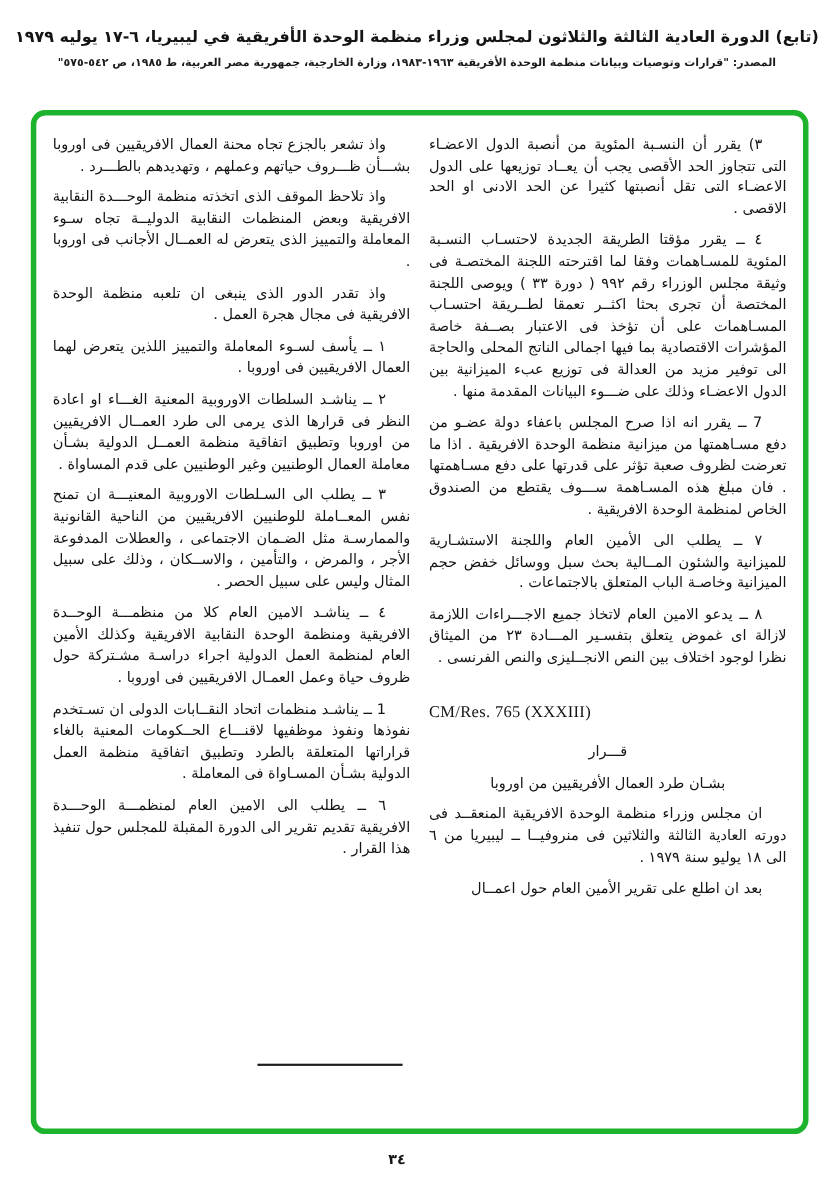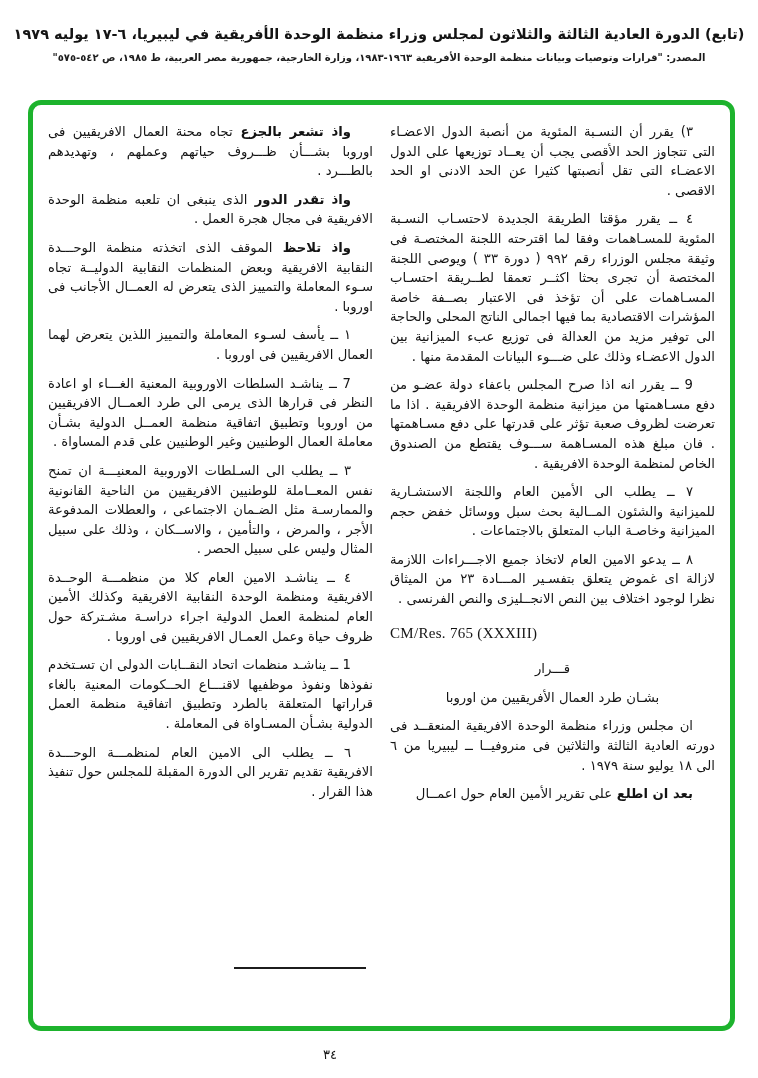--- a/index.html
+++ b/index.html
@@ -17,55 +17,55 @@
   .cols{display:flex;direction:rtl;gap:17px;padding:17px 15px 0 15px;}
   .col{width:50%;font-size:13.2px;line-height:19.6px;text-align:justify;direction:rtl;}
   .para{margin:0 0 9px 0;}
   .para.indent{text-indent:22px;}
   .para.center{text-align:center;text-indent:0;}
   .para.bold{font-weight:normal;}
   .para.latin{
     direction:ltr;text-align:left;font-family:"Liberation Serif", serif;
     font-size:15px;letter-spacing:.3px;
   }
-  .para.gap{margin-top:15px;margin-bottom:16px;}
-  .para b{font-weight:bold;}
+  .para.gap{margin-top:30px;margin-bottom:16px;}
+  .para b{font-weight:normal;}
   .divider{position:absolute;left:234px;top:967px;width:132px;height:0;
     border-top:2px solid #1c1c1c;}
   .page-number{position:absolute;left:0;bottom:16px;width:660px;text-align:center;
-    font-size:13px;font-weight:normal;letter-spacing:5px;direction:rtl;}
+    font-size:13px;font-weight:bold;letter-spacing:5px;direction:rtl;padding-left:31px;}
 </style>
 </head>
 <body>
 
 <div class="header">
   <div class="header-line1">(تابع) الدورة العادية الثالثة والثلاثون لمجلس وزراء منظمة الوحدة الأفريقية في ليبيريا، ٦-١٧ يوليه ١٩٧٩</div>
   <div class="header-line2">المصدر: "قرارات وتوصيات وبيانات منظمة الوحدة الأفريقية ١٩٦٣-١٩٨٣، وزارة الخارجية، جمهورية مصر العربية، ط ١٩٨٥، ص ٥٤٢-٥٧٥"</div>
 </div>
 
 <div class="doc-frame">
   <div class="cols">
     <div class="col">
         <p class="para indent">٣) يقرر أن النسـبة المئوية من أنصبة الدول الاعضـاء التى تتجاوز الحد الأقصى يجب أن يعــاد توزيعها على الدول الاعضـاء التى تقل أنصبتها كثيرا عن الحد الادنى او الحد الاقصى .</p>
         <p class="para indent">٤ ــ يقرر مؤقتا الطريقة الجديدة لاحتسـاب النسـبة المئوية للمسـاهمات وفقا لما اقترحته اللجنة المختصـة فى وثيقة مجلس الوزراء رقم ٩٩٢ ( دورة ٣٣ ) ويوصى اللجنة المختصة أن تجرى بحثا اكثــر تعمقا لطــريقة احتسـاب المسـاهمات على أن تؤخذ فى الاعتبار بصــفة خاصة المؤشرات الاقتصادية بما فيها اجمالى الناتج المحلى والحاجة الى توفير مزيد من العدالة فى توزيع عبء الميزانية بين الدول الاعضـاء وذلك على ضـــوء البيانات المقدمة منها .</p>
-        <p class="para indent">9 ــ يقرر انه اذا صرح المجلس باعفاء دولة عضـو من دفع مسـاهمتها من ميزانية منظمة الوحدة الافريقية . اذا ما تعرضت لظروف صعبة تؤثر على قدرتها على دفع مسـاهمتها . فان مبلغ هذه المسـاهمة ســـوف يقتطع من الصندوق الخاص لمنظمة الوحدة الافريقية .</p>
+        <p class="para indent">7 ــ يقرر انه اذا صرح المجلس باعفاء دولة عضـو من دفع مسـاهمتها من ميزانية منظمة الوحدة الافريقية . اذا ما تعرضت لظروف صعبة تؤثر على قدرتها على دفع مسـاهمتها . فان مبلغ هذه المسـاهمة ســـوف يقتطع من الصندوق الخاص لمنظمة الوحدة الافريقية .</p>
         <p class="para indent">٧ ــ يطلب الى الأمين العام واللجنة الاستشـارية للميزانية والشئون المــالية بحث سبل ووسائل خفض حجم الميزانية وخاصـة الباب المتعلق بالاجتماعات .</p>
         <p class="para indent">٨ ــ يدعو الامين العام لاتخاذ جميع الاجـــراءات اللازمة لازالة اى غموض يتعلق بتفسـير المـــادة ٢٣ من الميثاق نظرا لوجود اختلاف بين النص الانجــليزى والنص الفرنسى .</p>
         <p class="para latin gap">CM/Res. 765 (XXXIII)</p>
         <p class="para center bold">قـــرار</p>
         <p class="para center bold">بشـان طرد العمال الأفريقيين من اوروبا</p>
         <p class="para indent">ان مجلس وزراء منظمة الوحدة الافريقية المنعقــد فى دورته العادية الثالثة والثلاثين فى منروفيــا ــ ليبيريا من ٦ الى ١٨ يوليو سنة ١٩٧٩ .</p>
         <p class="para indent"><b>بعد ان اطلع </b>على تقرير الأمين العام حول اعمــال</p>
       </div>
     <div class="col">
         <p class="para indent"><b>واذ تشعر بالجزع </b>تجاه محنة العمال الافريقيين فى اوروبا بشـــأن ظـــروف حياتهم وعملهم ، وتهديدهم بالطـــرد .</p>
+        <p class="para indent"><b>واذ تلاحظ </b>الموقف الذى اتخذته منظمة الوحـــدة النقابية الافريقية وبعض المنظمات النقابية الدوليــة تجاه سـوء المعاملة والتمييز الذى يتعرض له العمــال الأجانب فى اوروبا .</p>
         <p class="para indent"><b>واذ تقدر الدور </b>الذى ينبغى ان تلعبه منظمة الوحدة الافريقية فى مجال هجرة العمل .</p>
-        <p class="para indent"><b>واذ تلاحظ </b>الموقف الذى اتخذته منظمة الوحـــدة النقابية الافريقية وبعض المنظمات النقابية الدوليــة تجاه سـوء المعاملة والتمييز الذى يتعرض له العمــال الأجانب فى اوروبا .</p>
         <p class="para indent">١ ــ يأسف لسـوء المعاملة والتمييز اللذين يتعرض لهما العمال الافريقيين فى اوروبا .</p>
-        <p class="para indent">7 ــ يناشـد السلطات الاوروبية المعنية الغـــاء او اعادة النظر فى قرارها الذى يرمى الى طرد العمــال الافريقيين من اوروبا وتطبيق اتفاقية منظمة العمــل الدولية بشـأن معاملة العمال الوطنيين وغير الوطنيين على قدم المساواة .</p>
+        <p class="para indent">٢ ــ يناشـد السلطات الاوروبية المعنية الغـــاء او اعادة النظر فى قرارها الذى يرمى الى طرد العمــال الافريقيين من اوروبا وتطبيق اتفاقية منظمة العمــل الدولية بشـأن معاملة العمال الوطنيين وغير الوطنيين على قدم المساواة .</p>
         <p class="para indent">٣ ــ يطلب الى السـلطات الاوروبية المعنيـــة ان تمنح نفس المعــاملة للوطنيين الافريقيين من الناحية القانونية والممارسـة مثل الضـمان الاجتماعى ، والعطلات المدفوعة الأجر ، والمرض ، والتأمين ، والاســكان ، وذلك على سبيل المثال وليس على سبيل الحصر .</p>
         <p class="para indent">٤ ــ يناشـد الامين العام كلا من منظمـــة الوحــدة الافريقية ومنظمة الوحدة النقابية الافريقية وكذلك الأمين العام لمنظمة العمل الدولية اجراء دراسـة مشـتركة حول ظروف حياة وعمل العمـال الافريقيين فى اوروبا .</p>
         <p class="para indent">1 ــ يناشـد منظمات اتحاد النقــابات الدولى ان تسـتخدم نفوذها ونفوذ موظفيها لاقنـــاع الحــكومات المعنية بالغاء قراراتها المتعلقة بالطرد وتطبيق اتفاقية منظمة العمل الدولية بشـأن المسـاواة فى المعاملة .</p>
         <p class="para indent">٦ ــ يطلب الى الامين العام لمنظمـــة الوحـــدة الافريقية تقديم تقرير الى الدورة المقبلة للمجلس حول تنفيذ هذا القرار .</p>
       </div>
   </div>
 </div>
 
 <div class="divider"></div>
 

